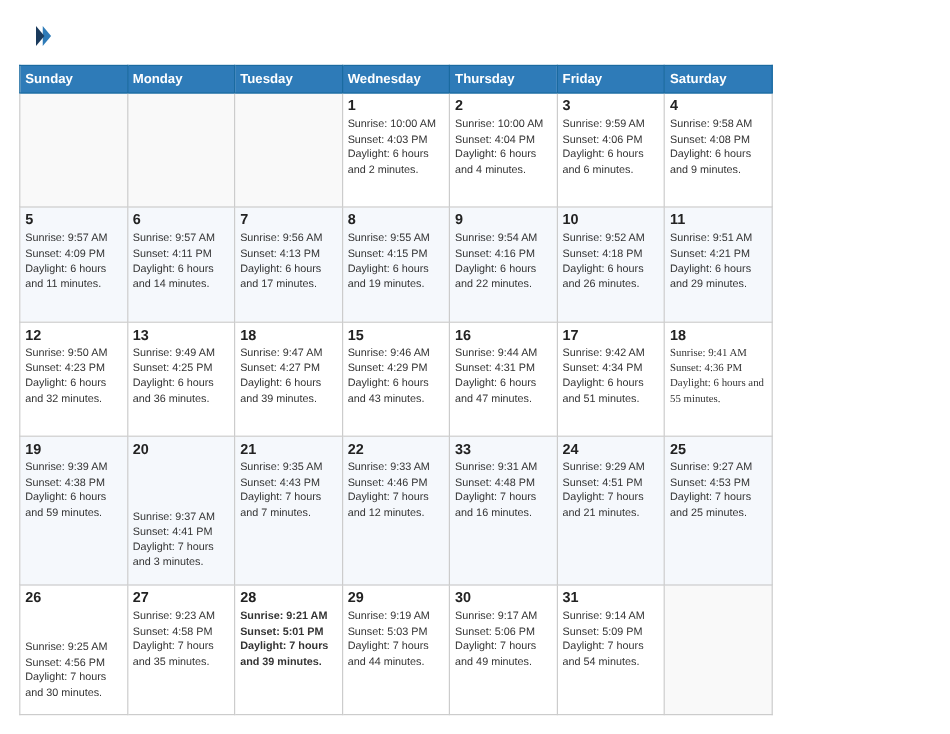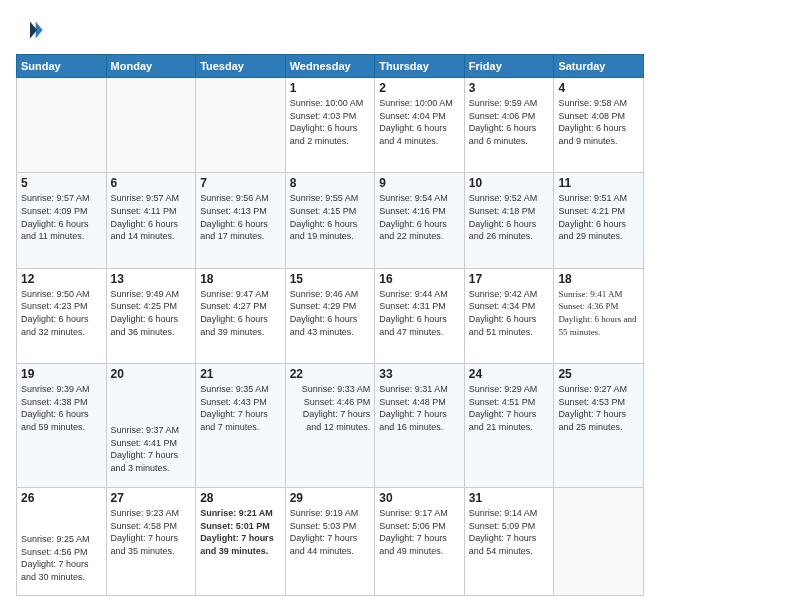--- a/index.html
+++ b/index.html
@@ -261,21 +261,21 @@
 Daylight: 7 hours and 3 minutes.</div>
           </td>
           <td>
             <div class="day-number">21</div>
             <div class="day-info" style="white-space: pre-line;">Sunrise: 9:35 AM
 Sunset: 4:43 PM
 Daylight: 7 hours and 7 minutes.</div>
           </td>
           <td>
             <div class="day-number">22</div>
-            <div class="day-info" style="white-space: pre-line; text-align: right;">Sunrise: 9:33 AM
+            <div class="day-info" style="white-space: pre-line;">Sunrise: 9:33 AM
 Sunset: 4:46 PM
 Daylight: 7 hours and 12 minutes.</div>
           </td>
           <td>
             <div class="day-number">33</div>
             <div class="day-info" style="white-space: pre-line;">Sunrise: 9:31 AM
 Sunset: 4:48 PM
 Daylight: 7 hours and 16 minutes.</div>
           </td>
           <td>

